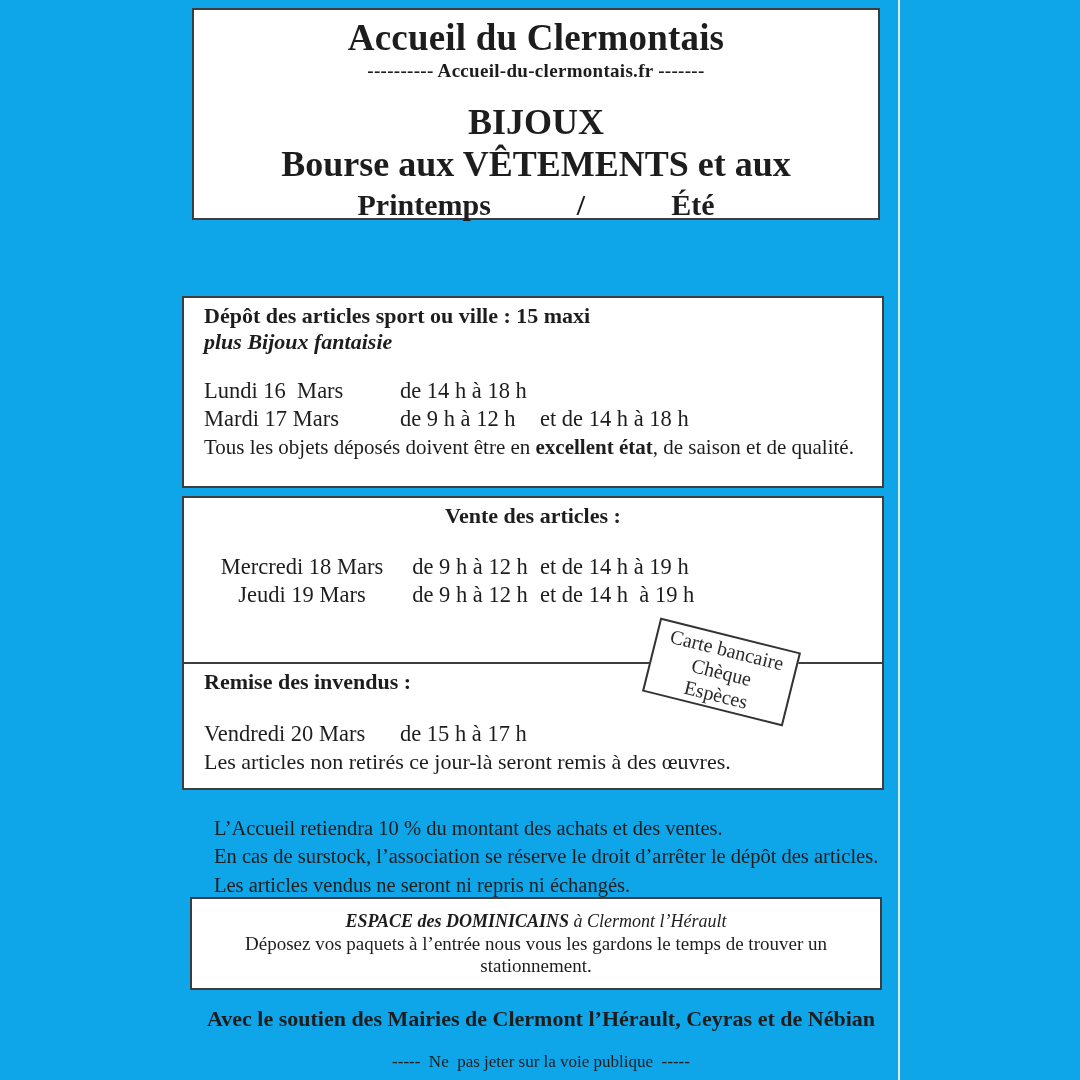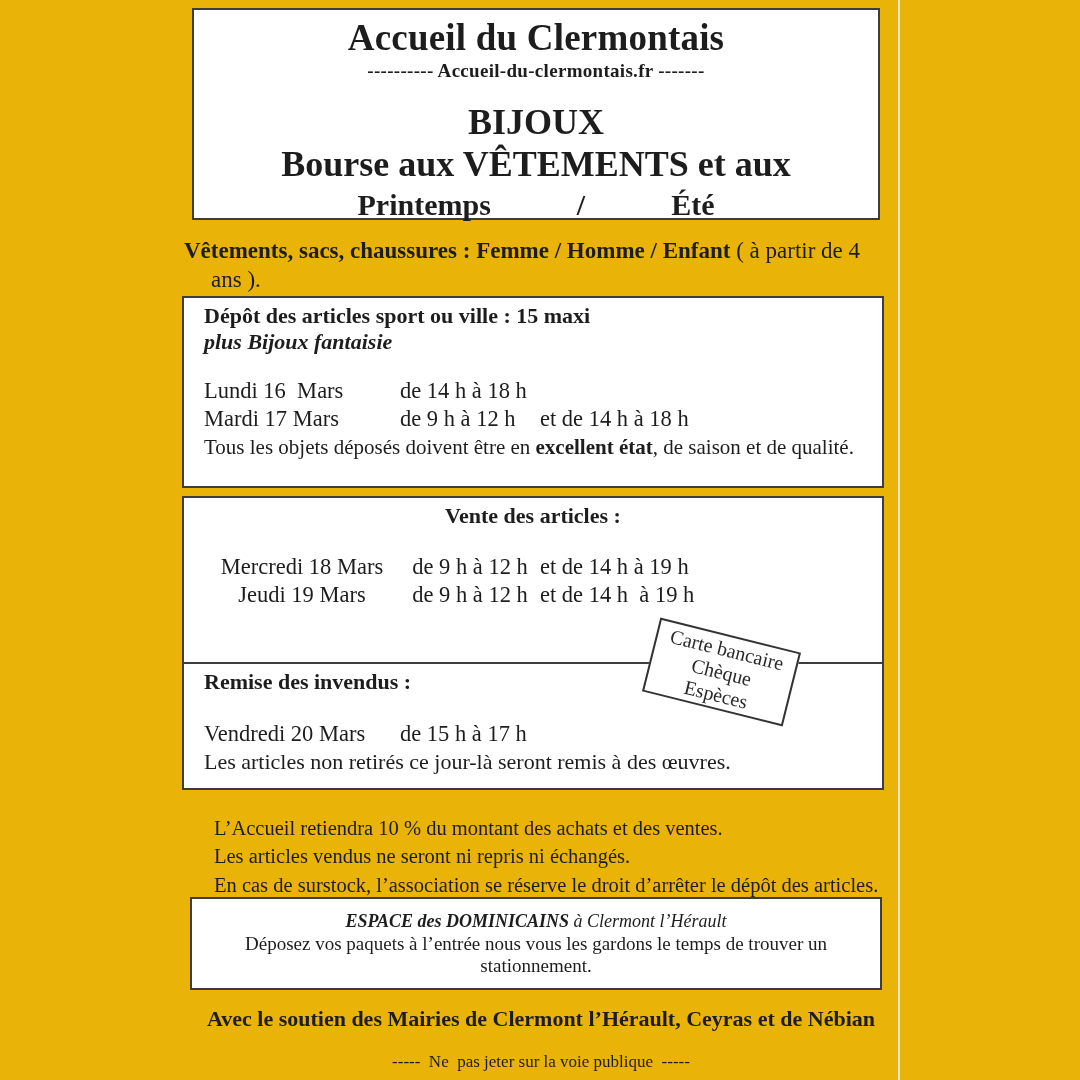--- a/index.html
+++ b/index.html
@@ -1,17 +1,17 @@
 <!DOCTYPE html>
 <html><head>
 <meta charset="utf-8">
 <style>
   html,body{margin:0;padding:0;background:#ffffff;}
   .page{
-    position:relative;width:1080px;height:1080px;background:#eab308;
+    position:relative;width:1080px;height:1080px;background:#0ea5e9;
     font-family:"Liberation Serif","DejaVu Serif",serif;color:#1d1d1d;
     overflow:hidden;
   }
   .b{font-weight:bold;}
   .edge-line{position:absolute;left:898px;top:0;width:2px;height:1080px;background:#dfe8d2;}
 
   
   .header-box{
     position:absolute;left:192px;top:8px;width:688px;height:212px;
     border:2px solid #3d3d3d;box-sizing:border-box;text-align:center;background:#fff;
@@ -85,24 +85,20 @@
       <div>BIJOUX</div>
       <div>Bourse aux VÊTEMENTS et aux</div>
     </div>
     <div class="season-row">
       <span>Printemps</span>
       <span>/</span>
       <span>Été</span>
     </div>
   </div>
 
-  <div class="intro">
-    <div class="intro-line1"><span class="b">Vêtements, sacs, chaussures : Femme / Homme / Enfant</span><span> ( à partir de 4</span></div>
-    <div class="intro-line2">ans ).</div>
-  </div>
 
   <div class="section-box" id="deposit-box">
     <div class="box-title">Dépôt des articles sport ou ville : 15 maxi</div>
     <div class="box-subtitle">plus Bijoux fantaisie</div>
     <div class="sched">
       <div class="sched-row">
         <span class="sched-day">Lundi 16  Mars</span>
         <span class="sched-t1">de 14 h à 18 h</span>
         <span class="sched-t2"></span>
       </div>
@@ -144,22 +140,22 @@
         <span class="sched-day">Vendredi 20 Mars</span>
         <span class="sched-t1">de 15 h à 17 h</span>
         <span class="sched-t2"></span>
       </div>
     </div>
     <div class="returns-note">Les articles non retirés ce jour-là seront remis à des œuvres.</div>
   </div>
 
   <div class="conditions">
     <div>L’Accueil retiendra 10 % du montant des achats et des ventes.</div>
+    <div>En cas de surstock, l’association se réserve le droit d’arrêter le dépôt des articles.</div>
     <div>Les articles vendus ne seront ni repris ni échangés.</div>
-    <div>En cas de surstock, l’association se réserve le droit d’arrêter le dépôt des articles.</div>
   </div>
 
   <div class="venue-box">
     <div class="venue-line1"><span class="b">ESPACE des DOMINICAINS</span><span> à Clermont l’Hérault</span></div>
     <div class="venue-line2">Déposez vos paquets à l’entrée nous vous les gardons le temps de trouver un stationnement.</div>
   </div>
 
   <div class="support-line">Avec le soutien des Mairies de Clermont l’Hérault, Ceyras et de Nébian</div>
   <div class="bottom-note">-----  Ne  pas jeter sur la voie publique  -----</div>
 

